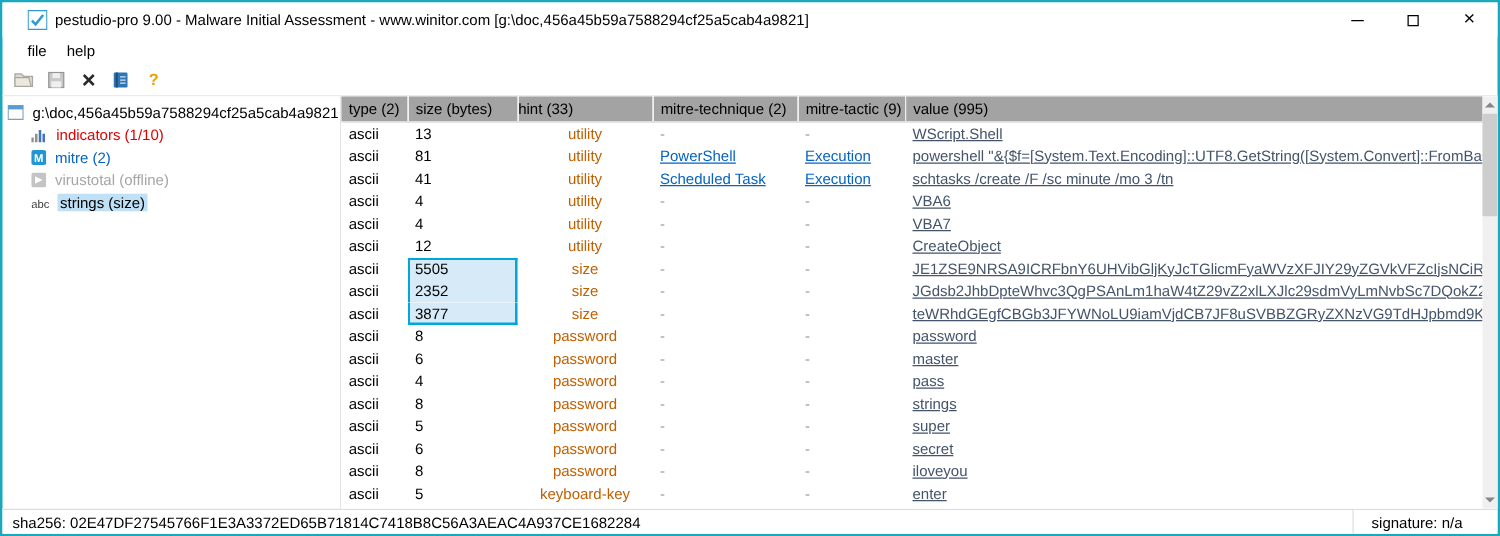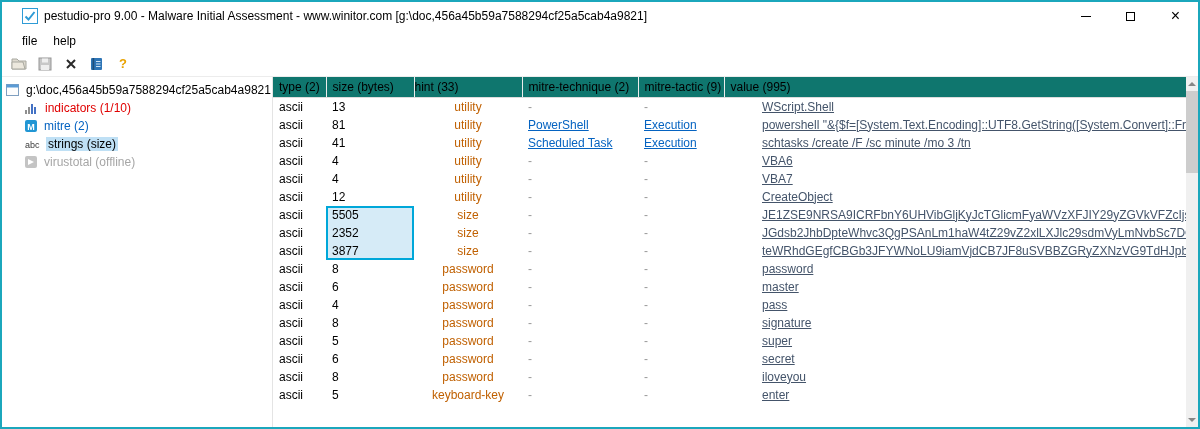--- a/index.html
+++ b/index.html
@@ -34,28 +34,28 @@
   .tree-row.child { margin-left:19px; }
   .ticon { margin-right:5px; display:flex; flex:none; }
   .tree-label { padding:0 2px; }
   .tree-label.selected { background:#bfe0f5; }
 
   
   .table-panel { flex:1; position:relative; overflow:hidden; padding-right:12px; background:#fff; }
   table { width:100%; border-collapse:collapse; table-layout:fixed; }
   thead th { height:20px; font-weight:400; text-align:left; padding:0 2px 0 6px;
              border-bottom:1px solid #dcdcdc; border-right:1px solid #ececec;
-             white-space:nowrap; overflow:hidden; background:#0f766e; }
+             white-space:nowrap; overflow:hidden; background:#a3a3a3; }
   thead th:last-child { border-right:none; }
   thead th.c-hint { text-align:left; padding:0; }
   tbody td { height:18px; line-height:18px; padding:0 2px 0 6px; white-space:nowrap; overflow:hidden; }
   td.hint { text-align:center; padding:0; color:var(--hint,#C06000); }
   td.dash { color:var(--dash,#999); }
   .link { color:var(--link,#0563C1); text-decoration:underline; }
-  .val  { color:var(--val,#44546A); text-decoration:underline;margin-left:32px; }
+  .val  { color:var(--val,#44546A); text-decoration:underline; }
 
   td.hl { background:var(--selfill,#D6EBF7); }
   td.hl-first { box-shadow: inset 2px 0 0 var(--selbox,#00A7D9), inset -2px 0 0 var(--selbox,#00A7D9), inset 0 2px 0 var(--selbox,#00A7D9); margin-left: 37px; }
   td.hl-mid   { box-shadow: inset 2px 0 0 var(--selbox,#00A7D9), inset -2px 0 0 var(--selbox,#00A7D9); }
   td.hl-last  { box-shadow: inset 2px 0 0 var(--selbox,#00A7D9), inset -2px 0 0 var(--selbox,#00A7D9), inset 0 -2px 0 var(--selbox,#00A7D9); }
 
   
   .vscroll { position:absolute; top:0; right:0; bottom:0; width:12px; background:#f0f0f0; }
   .scroll-btn { height:14px; position:relative; }
   .scroll-btn.up::after { content:""; position:absolute; left:2px; top:5px;
@@ -165,34 +165,34 @@
             <span class="ticon">
               <svg width="12" height="12" viewBox="0 0 12 12">
                 <rect width="12" height="12" rx="2" fill="#2196D4"></rect>
                 <text x="6" y="9.5" font-size="9" font-weight="bold" fill="#fff" text-anchor="middle" font-family="sans-serif">M</text>
               </svg>
             </span>
             <span class="tree-label" style="color: rgb(5, 99, 193);">mitre (2)</span>
           </div>
           <div class="tree-row child">
             <span class="ticon">
-              <svg width="16" height="12" viewBox="0 0 16 12">
-                <text x="0" y="10" font-size="9" fill="#3a3a3a" font-family="sans-serif">abc</text>
-              </svg>
-            </span>
-            <span class="tree-label selected" style="color: rgb(0, 0, 0);">strings (size)</span>
-          </div>
-          <div class="tree-row child">
-            <span class="ticon">
               <svg width="12" height="12" viewBox="0 0 12 12">
                 <rect width="12" height="12" rx="2" fill="#c4c4c4"></rect>
                 <path d="M3 3 L9 6 L3 9 Z" fill="#ffffff"></path>
               </svg>
             </span>
             <span class="tree-label" style="color: rgb(166, 166, 166);">virustotal (offline)</span>
+          </div>
+          <div class="tree-row child">
+            <span class="ticon">
+              <svg width="16" height="12" viewBox="0 0 16 12">
+                <text x="0" y="10" font-size="9" fill="#3a3a3a" font-family="sans-serif">abc</text>
+              </svg>
+            </span>
+            <span class="tree-label selected" style="color: rgb(0, 0, 0);">strings (size)</span>
           </div>
         </div>
     </div>
 
     <div class="table-panel">
       <table>
         <colgroup>
           <col style="width:53px">
             <col style="width:88px">
             <col style="width:108px">
@@ -306,21 +306,21 @@
               <td class="tech dash">-</td>
               <td class="tactic dash">-</td>
               <td class="value"><span class="val">pass</span></td>
             </tr>
             <tr>
               <td class="type">ascii</td>
               <td class="size">8</td>
               <td class="hint">password</td>
               <td class="tech dash">-</td>
               <td class="tactic dash">-</td>
-              <td class="value"><span class="val">signature</span></td>
+              <td class="value"><span class="val">strings</span></td>
             </tr>
             <tr>
               <td class="type">ascii</td>
               <td class="size">5</td>
               <td class="hint">password</td>
               <td class="tech dash">-</td>
               <td class="tactic dash">-</td>
               <td class="value"><span class="val">super</span></td>
             </tr>
             <tr>
@@ -350,13 +350,17 @@
           </tbody>
       </table>
       <div class="vscroll">
         <div class="scroll-btn up"></div>
         <div class="scroll-thumb"></div>
         <div class="scroll-btn down"></div>
       </div>
     </div>
   </div>
 
+  <div class="statusbar">
+    <span>sha256: 02E47DF27545766F1E3A3372ED65B71814C7418B8C56A3AEAC4A937CE1682284</span>
+    <span class="sig">signature: n/a</span>
+  </div>
 </div>
 
 </body></html>

